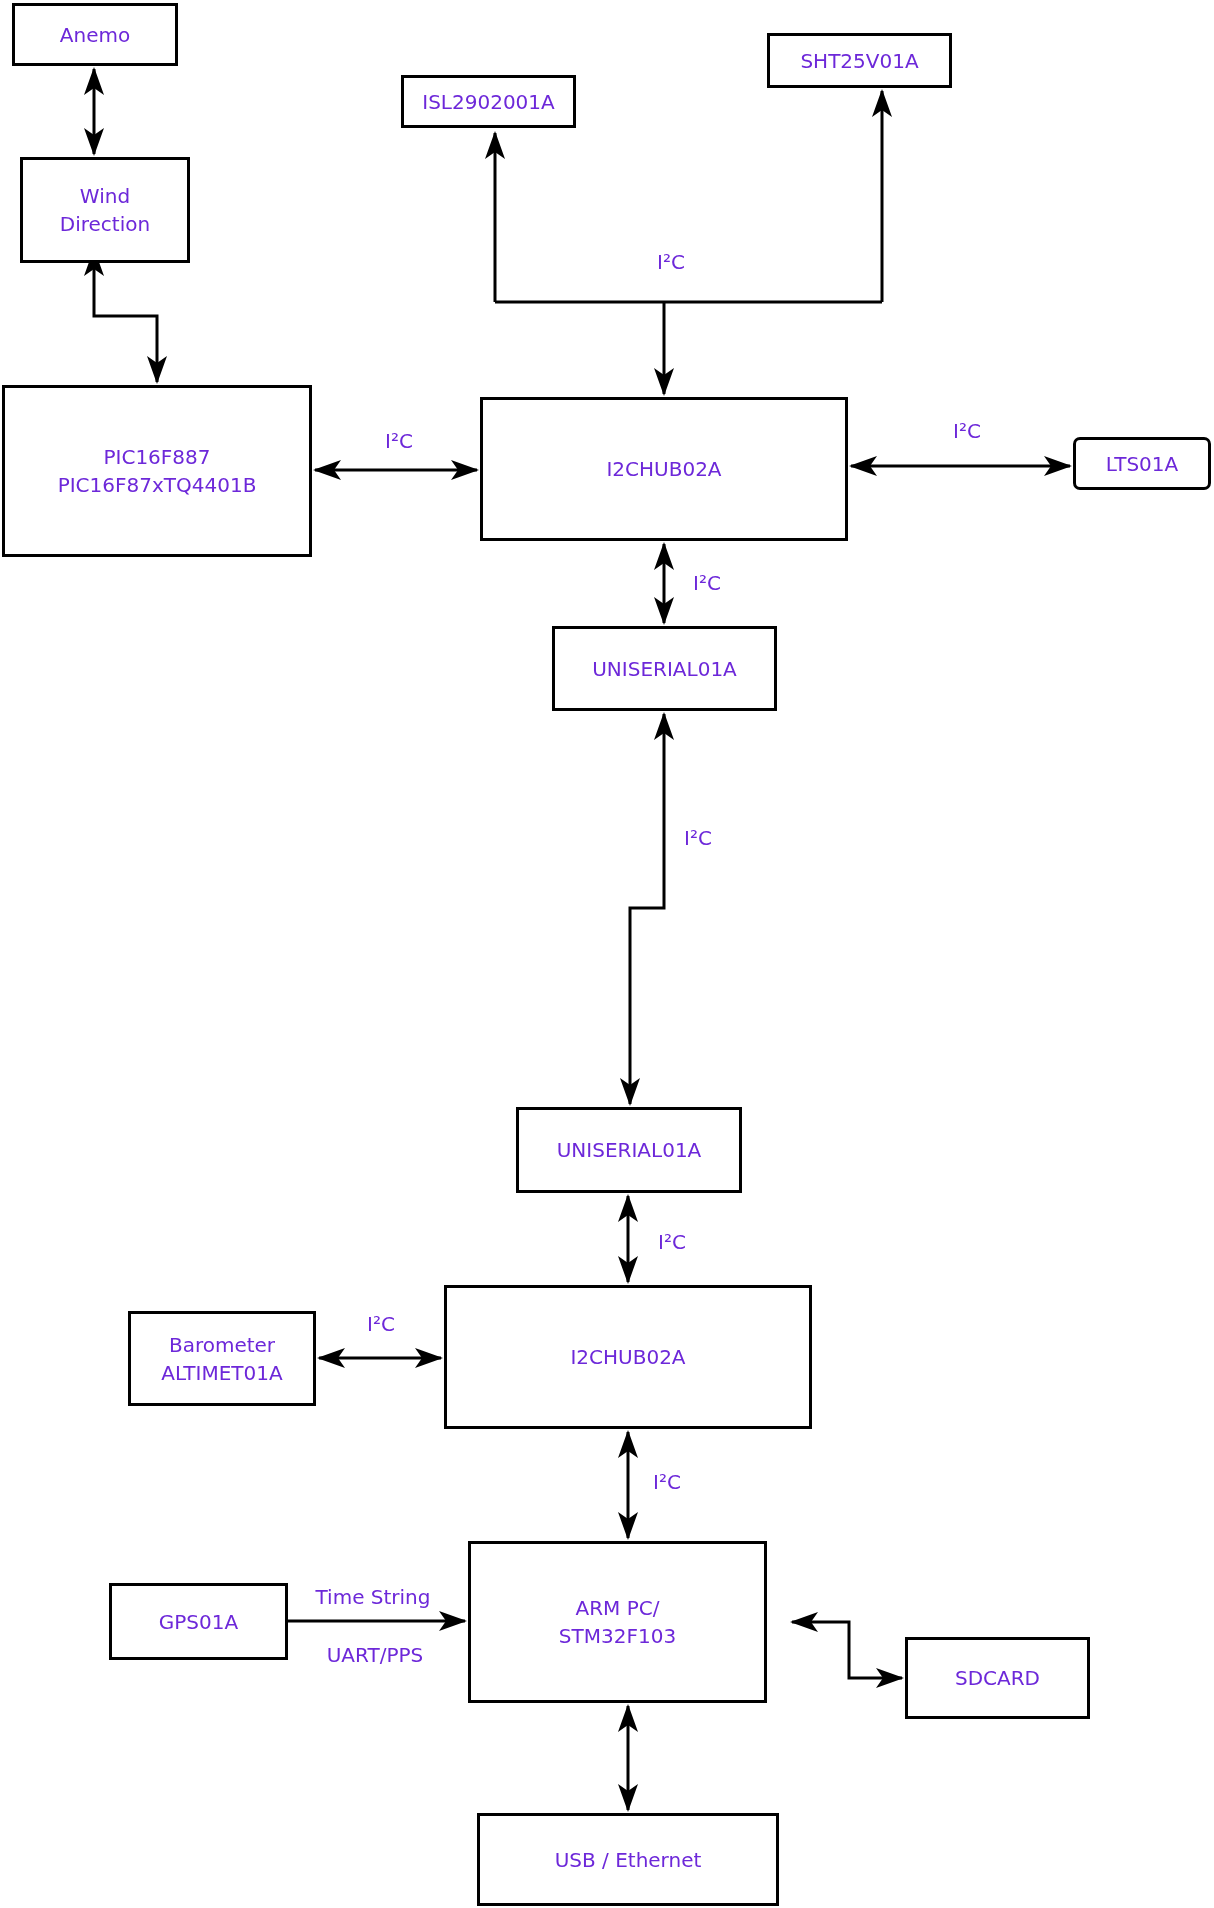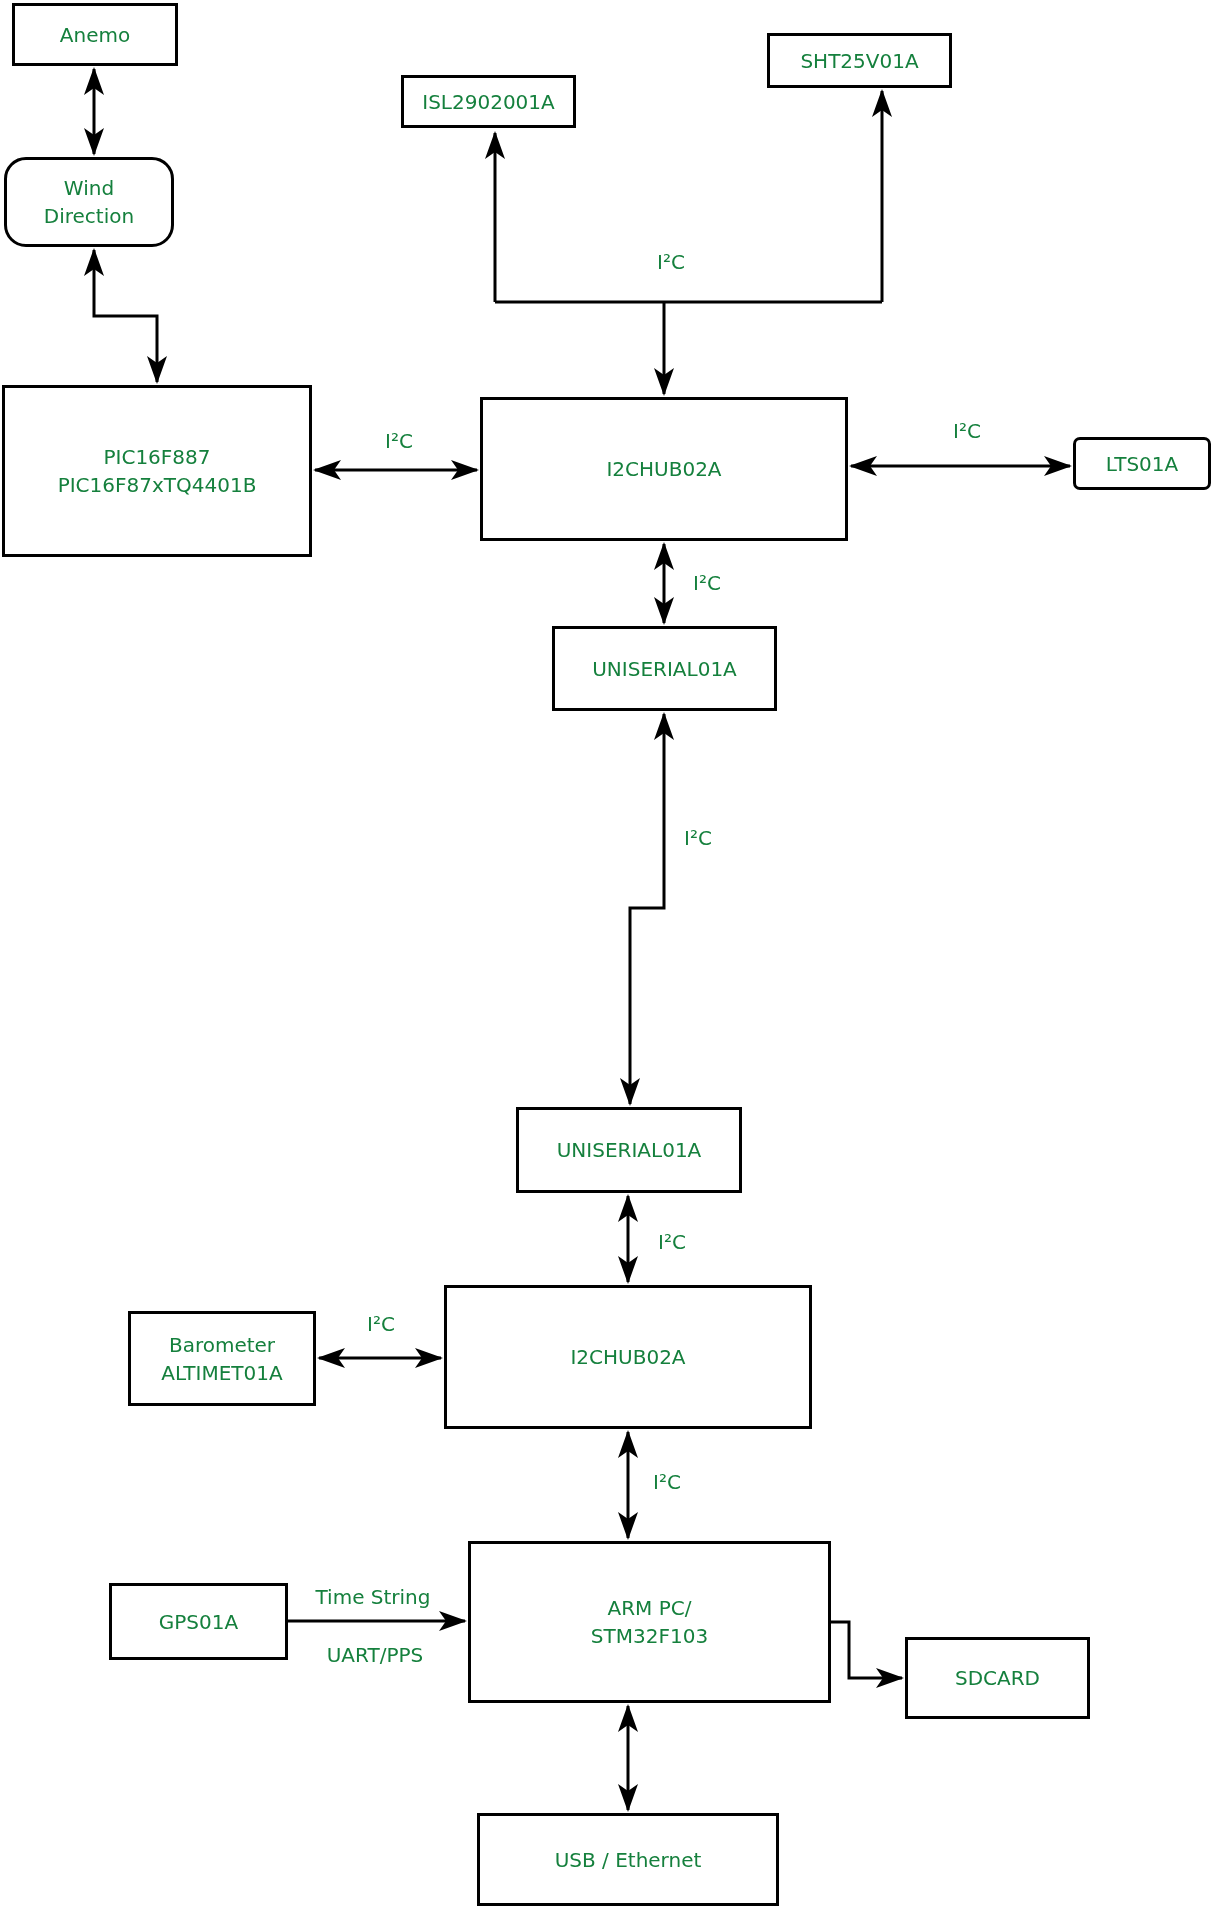--- a/index.html
+++ b/index.html
@@ -1,21 +1,21 @@
 <!DOCTYPE html>
 <html><head>
 <meta charset="utf-8">
 <style>
   html,body { margin:0; padding:0; background:#ffffff; }
   .stage {
     position:relative;
     width:1214px; height:1908px;
     background:#ffffff;
     font-family:"DejaVu Sans","Liberation Sans",sans-serif;
-    color:#15803d;
+    color:#6d28d9;
     overflow:hidden;
   }
   .edge-layer { position:absolute; left:0; top:0; width:1214px; height:1908px; }
   .node {
     position:absolute;
     box-sizing:border-box;
     border:3px solid #000000;
     background:#ffffff;
     display:flex; align-items:center; justify-content:center;
     text-align:center;
@@ -58,21 +58,21 @@
       <path d="M288,1621 L465,1621" marker-end="url(#ah)"></path>
       <path d="M792,1622 L849,1622 L849,1678 L902,1678" marker-start="url(#ah)" marker-end="url(#ah)"></path>
       <path d="M628,1706 L628,1810" marker-start="url(#ah)" marker-end="url(#ah)"></path>
     </g>
   </svg>
 
   <div class="node" style="left:12px;top:3px;width:166px;height:63px;">
     <span class="node-label">Anemo</span>
   </div>
 
-  <div class="node" style="left:4px;top:157px;width:170px;height:90px;border-radius:22px;">
+  <div class="node" style="left:20px;top:157px;width:170px;height:106px;">
     <span class="node-label">Wind
 Direction</span>
   </div>
 
   <div class="node" style="left:401px;top:75px;width:175px;height:53px;">
     <span class="node-label">ISL2902001A</span>
   </div>
 
   <div class="node" style="left:767px;top:33px;width:185px;height:55px;">
     <span class="node-label">SHT25V01A</span>
@@ -105,21 +105,21 @@
   </div>
 
   <div class="node" style="left:444px;top:1285px;width:368px;height:144px;">
     <span class="node-label">I2CHUB02A</span>
   </div>
 
   <div class="node" style="left:109px;top:1583px;width:179px;height:77px;">
     <span class="node-label">GPS01A</span>
   </div>
 
-  <div class="node" style="left:468px;top:1541px;width:363px;height:162px;">
+  <div class="node" style="left:468px;top:1541px;width:299px;height:162px;">
     <span class="node-label">ARM PC/
 STM32F103</span>
   </div>
 
   <div class="node" style="left:477px;top:1813px;width:302px;height:93px;">
     <span class="node-label">USB / Ethernet</span>
   </div>
 
   <div class="node" style="left:905px;top:1637px;width:185px;height:82px;">
     <span class="node-label">SDCARD</span>

